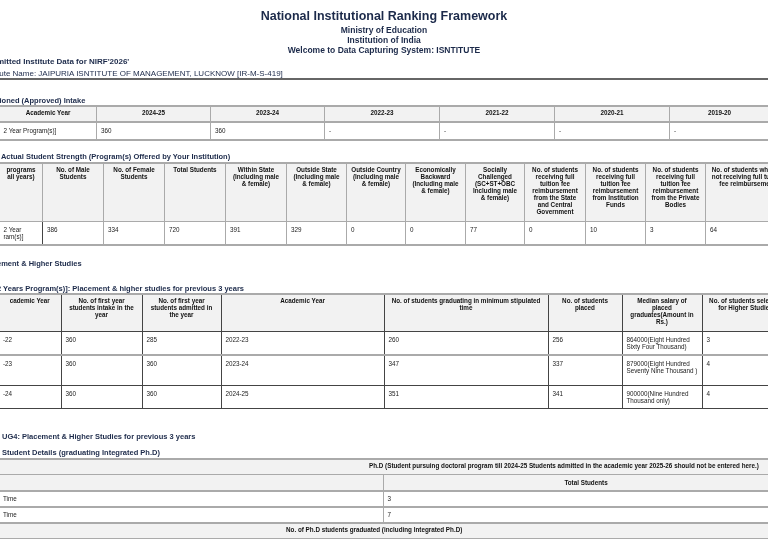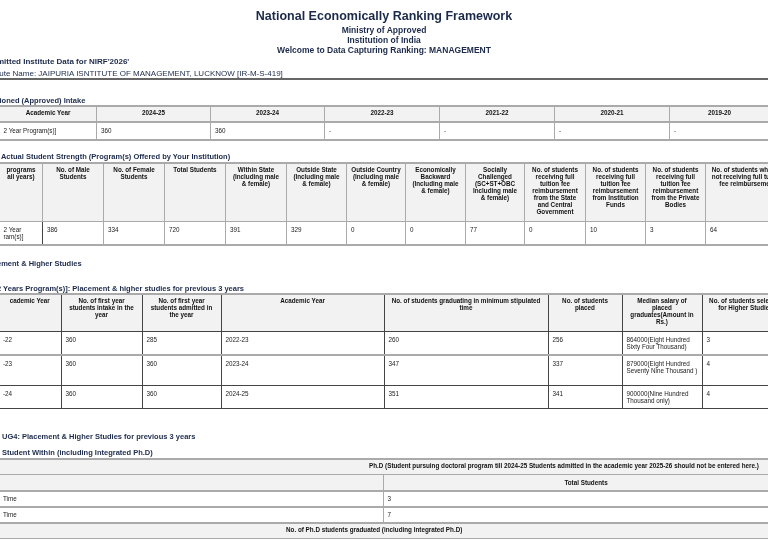--- a/index.html
+++ b/index.html
@@ -25,24 +25,24 @@
   th { background:#f2f2f2; font-weight:bold; text-align:center; color:#111; }
   td { background:#fff; color:#222; }
   .lgrey td, .lgrey th { border-color:#aaa; }
   .toprule { border-top:2px solid #aaa; }
   tr.hbtm th { border-bottom:2px solid #aaa; }
 </style>
 </head>
 <body>
 
 <div class="hdr">
-  <div class="t1">National Economically Ranking Framework</div>
-  <div class="t2">Ministry of Approved</div>
+  <div class="t1">National Institutional Ranking Framework</div>
+  <div class="t2">Ministry of Education</div>
   <div class="t3">Institution of India</div>
-  <div class="t4">Welcome to Data Capturing Ranking: MANAGEMENT</div>
+  <div class="t4">Welcome to Data Capturing System: ISNTITUTE</div>
 </div>
 
 <div class="abs sub1">mitted Institute Data for NIRF'2026'</div>
 <div class="abs sub2">tute Name: JAIPURIA ISNTITUTE OF MANAGEMENT, LUCKNOW [IR-M-S-419]</div>
 <div class="abs rule"></div>
 
 <div class="sec" style="left:-3px; top:96px;">tioned (Approved) Intake</div>
 <table class="lgrey" style="left:-1px; top:105px; width:770px;">
   <colgroup>
     <col style="width:97px">
@@ -178,21 +178,21 @@
     <td style="padding-top:4px;">351</td>
     <td style="padding-top:4px;">341</td>
     <td style="padding-top:4px;">900000(Nine Hundred Thousand only)</td>
     <td style="padding-top:4px;">4</td>
   </tr>
 </tbody>
   </table>
 
 <div class="sec" style="left:2px; top:432px;">UG4: Placement &amp; Higher Studies for previous 3 years</div>
 
-<div class="sec" style="left:2px; top:448px;">Student Within (including Integrated Ph.D)</div>
+<div class="sec" style="left:2px; top:448px;">Student Details (graduating Integrated Ph.D)</div>
 <table class="lgrey" style="left:-1px; top:458px; width:790px;">
   <colgroup>
     <col style="width:384px">
       <col style="width:406px">
   </colgroup>
   <tbody>
       <tr style="border-top:2px solid #aaa;">
     <th colspan="2" style="height:10px; padding-left:370px; text-align:left; border-left:none;">Ph.D (Student pursuing doctoral program till 2024-25 Students admitted in the academic year 2025-26 should not be entered here.)</th>
   </tr>
   <tr>

